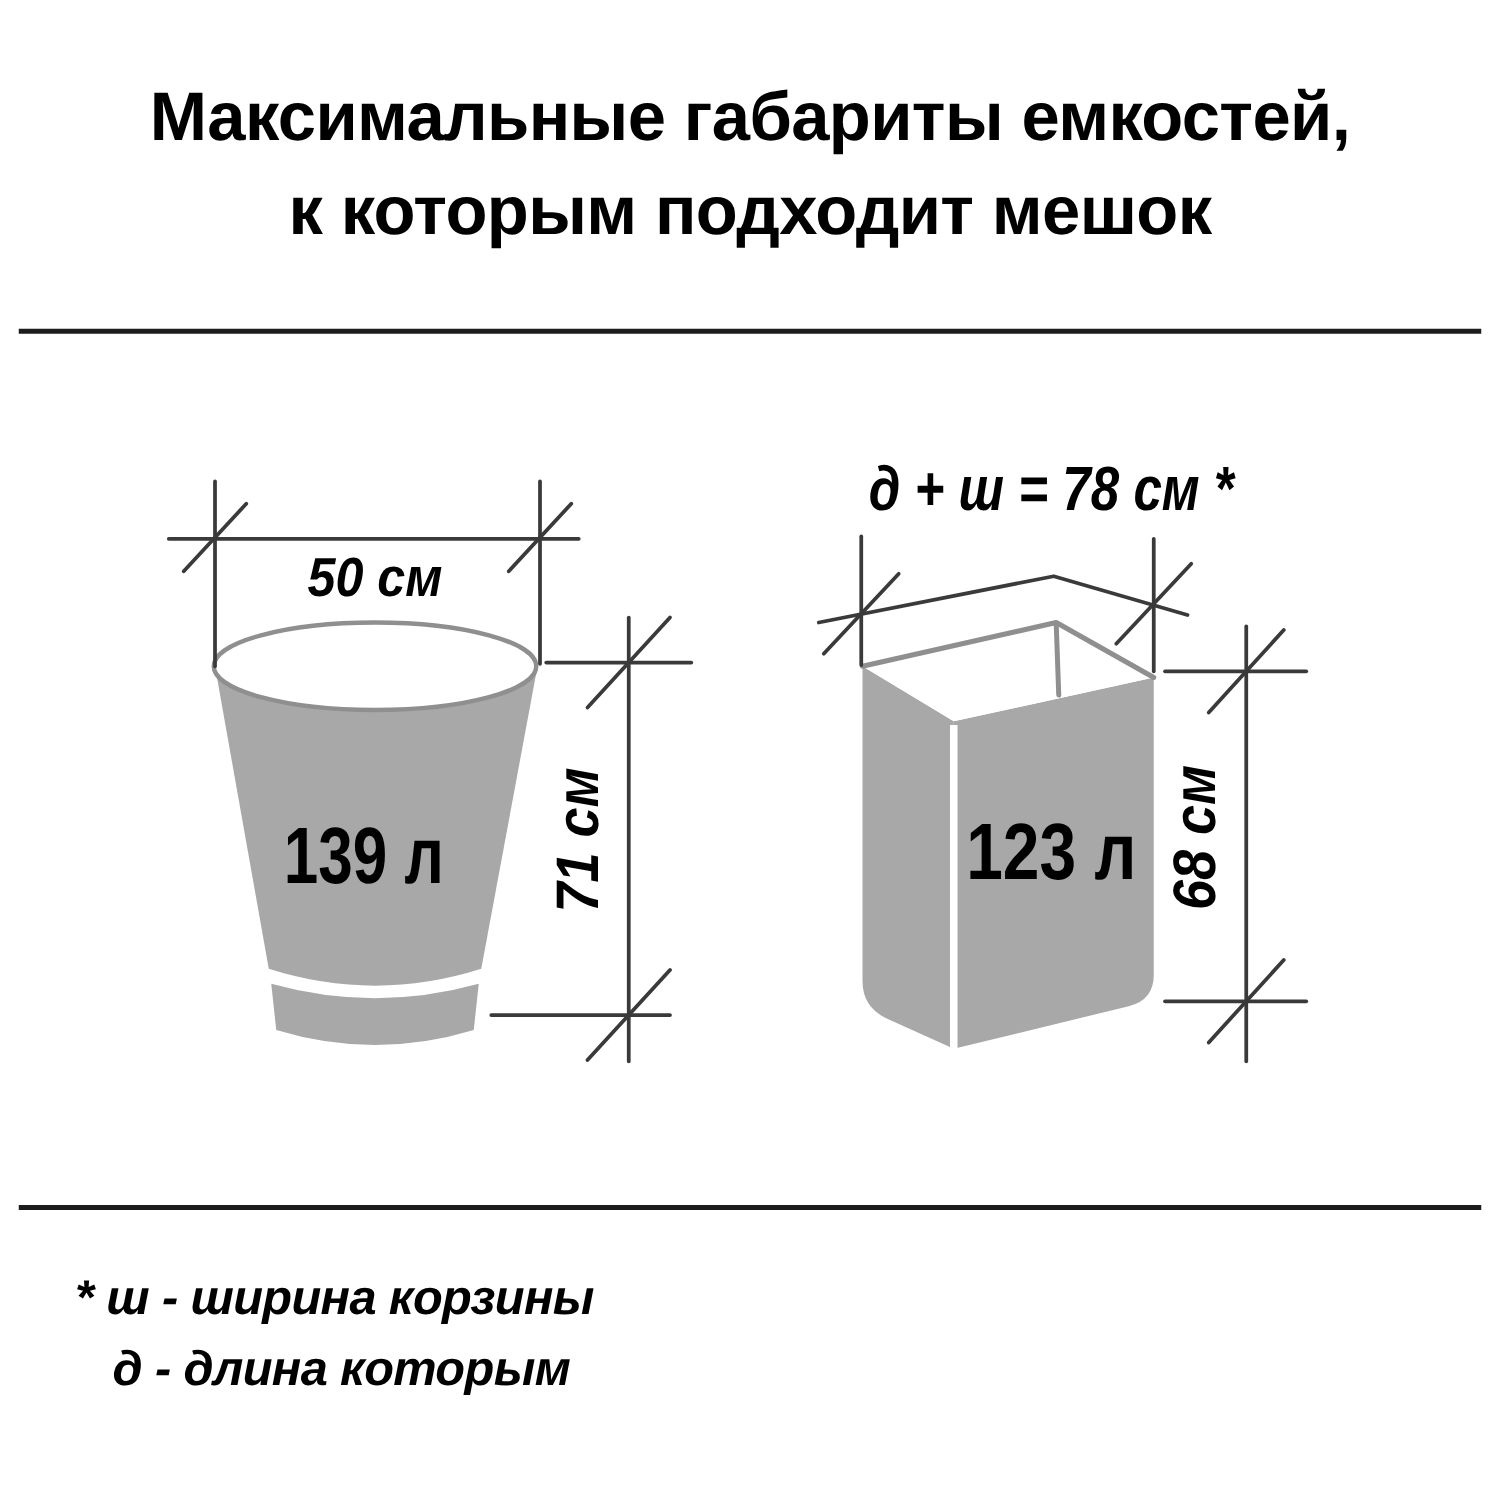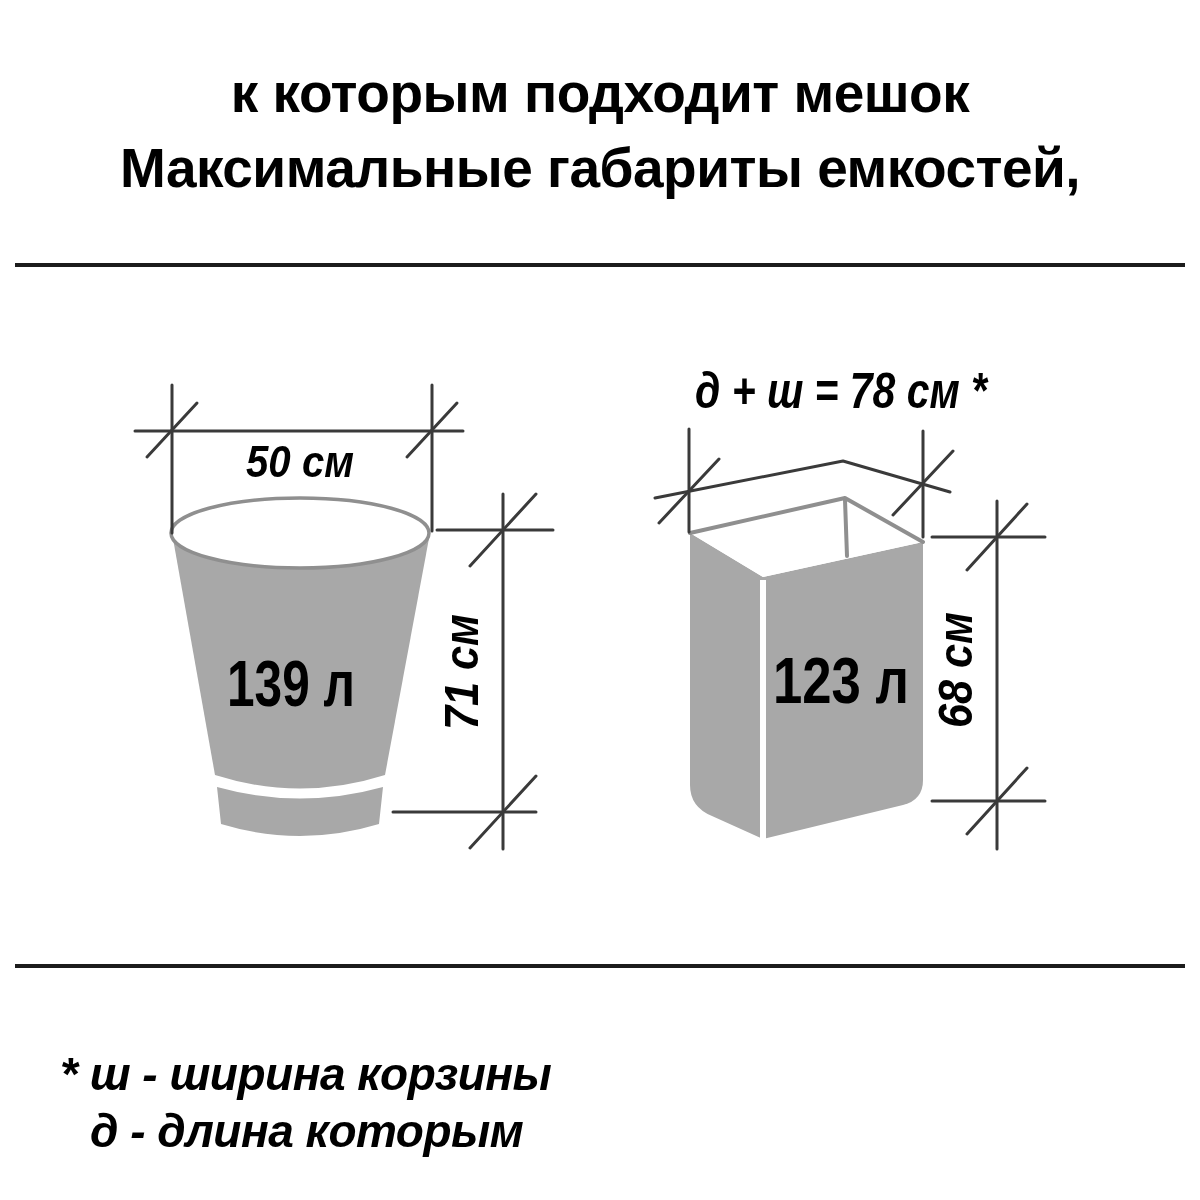--- a/index.html
+++ b/index.html
@@ -26,22 +26,22 @@
     line-height:75px;color:var(--text);
   }
   .divider{
     position:absolute;left:15px;width:1170px;height:4px;
     background:var(--divider);
   }
   .divider-top{top:263px;}
   .divider-bottom{top:964px;}
   .diagram-svg{position:absolute;top:0;left:0;}
   .footnote{
-    position:absolute;left:60px;top:1046px;
-    font-size:46px;font-weight:700;font-style:italic;
+    position:absolute;left:60px;top:1010px;
+    font-size:39px;font-weight:700;font-style:italic;
     line-height:57px;color:var(--text);letter-spacing:-0.5px;
   }
   .footnote .line2{padding-left:30px;}
 
   
   .shape-fill{fill:var(--container-fill);stroke:none;}
   .opening-fill{fill:#ffffff;stroke:none;}
   .rim-stroke{fill:none;stroke:var(--outline);stroke-width:4;stroke-linejoin:round;stroke-linecap:round;}
   .ellipse-rim{fill:#ffffff;stroke:var(--outline);stroke-width:3.5;}
   .dim{fill:none;stroke:var(--dimension-line);stroke-width:3;stroke-linecap:round;stroke-linejoin:round;}
@@ -50,22 +50,22 @@
   .dim-label{font-family:"Liberation Sans",sans-serif;font-size:44px;font-weight:700;font-style:italic;fill:var(--text);text-anchor:middle;}
   .dim-label-lg{font-family:"Liberation Sans",sans-serif;font-size:50px;font-weight:700;font-style:italic;fill:var(--text);text-anchor:middle;}
   .dim-label-rot{font-family:"Liberation Sans",sans-serif;font-size:48px;font-weight:700;font-style:italic;fill:var(--text);text-anchor:middle;}
 </style>
 </head>
 <body>
 
 <div class="page">
 
   <div class="title">
+    <div>Максимальные габариты емкостей,</div>
     <div>к которым подходит мешок</div>
-    <div>Максимальные габариты емкостей,</div>
   </div>
 
   <div class="divider divider-top"></div>
 
   <svg class="diagram-svg" width="1200" height="1200" viewBox="0 0 1200 1200">
 
     <g>
 
       <path class="shape-fill" d="M172,533 L430,533 L385,775 Q300,802 215,775 Z"></path>
 

